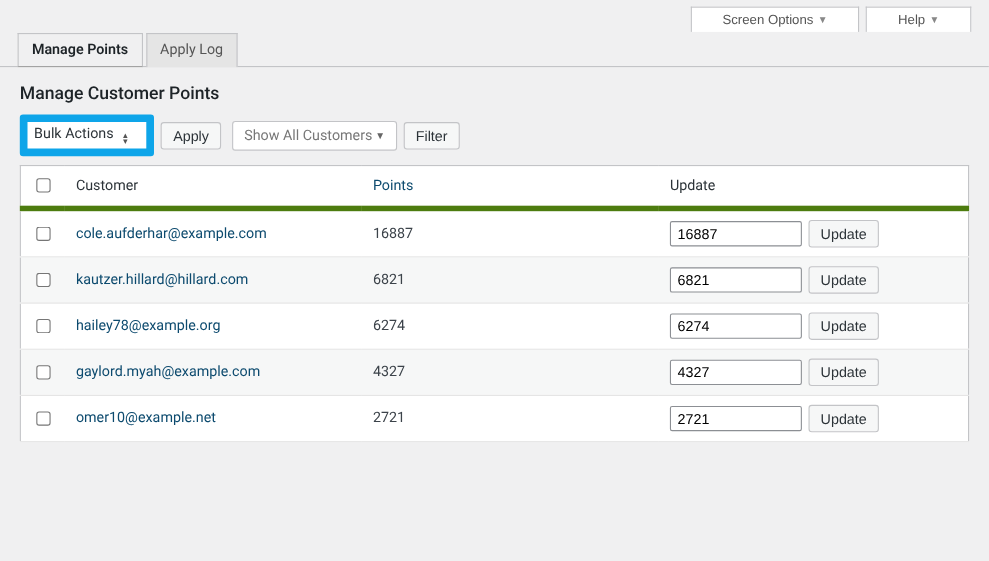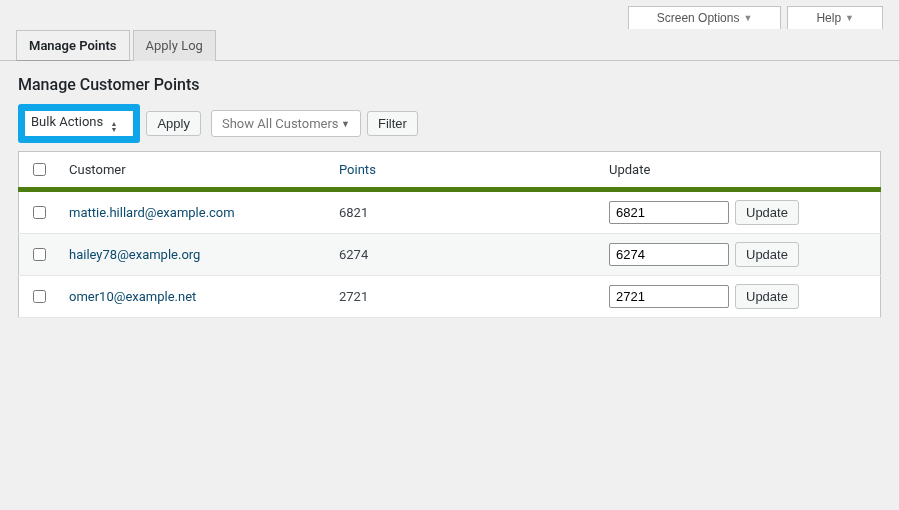--- a/index.html
+++ b/index.html
@@ -193,30 +193,42 @@
     <tr>
       <th class="check"><input type="checkbox" style=""></th>
       <th class="customer">Customer</th>
       <th class="points-col"><a class="link">Points</a></th>
       <th class="update">Update</th>
     </tr>
   </thead>
   <tbody id="rows">
       <tr>
         <td class="check"><input type="checkbox" style=""></td>
-        <td class="customer"><a class="link">mattie.hillard@example.com</a></td>
+        <td class="customer"><a class="link">cole.aufderhar@example.com</a></td>
+        <td class="points-col">16887</td>
+        <td class="update"><input class="row-input" value="16887" style=""><button class="btn">Update</button></td>
+      </tr>
+      <tr>
+        <td class="check"><input type="checkbox" style=""></td>
+        <td class="customer"><a class="link">kautzer.hillard@hillard.com</a></td>
         <td class="points-col">6821</td>
         <td class="update"><input class="row-input" value="6821" style=""><button class="btn">Update</button></td>
       </tr>
       <tr>
         <td class="check"><input type="checkbox" style=""></td>
         <td class="customer"><a class="link">hailey78@example.org</a></td>
         <td class="points-col">6274</td>
         <td class="update"><input class="row-input" value="6274" style=""><button class="btn">Update</button></td>
       </tr>
       <tr>
         <td class="check"><input type="checkbox" style=""></td>
+        <td class="customer"><a class="link">gaylord.myah@example.com</a></td>
+        <td class="points-col">4327</td>
+        <td class="update"><input class="row-input" value="4327" style=""><button class="btn">Update</button></td>
+      </tr>
+      <tr>
+        <td class="check"><input type="checkbox" style=""></td>
         <td class="customer"><a class="link">omer10@example.net</a></td>
         <td class="points-col">2721</td>
         <td class="update"><input class="row-input" value="2721" style=""><button class="btn">Update</button></td>
       </tr>
     </tbody>
 </table>
 
 </body></html>

